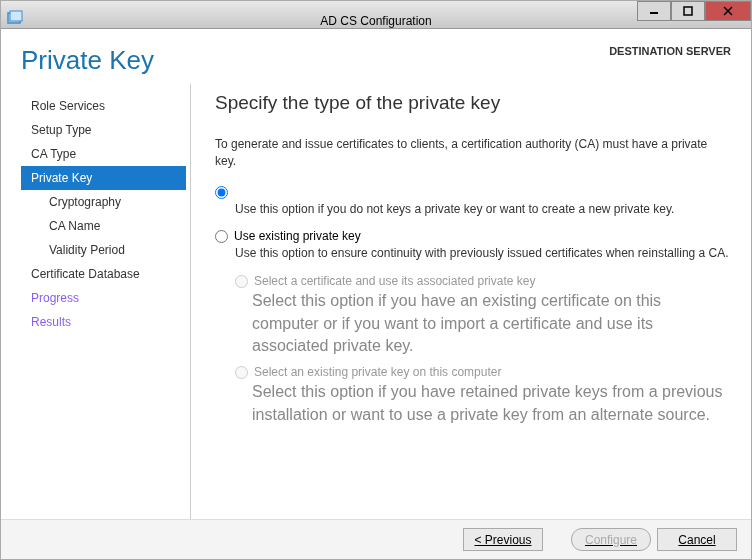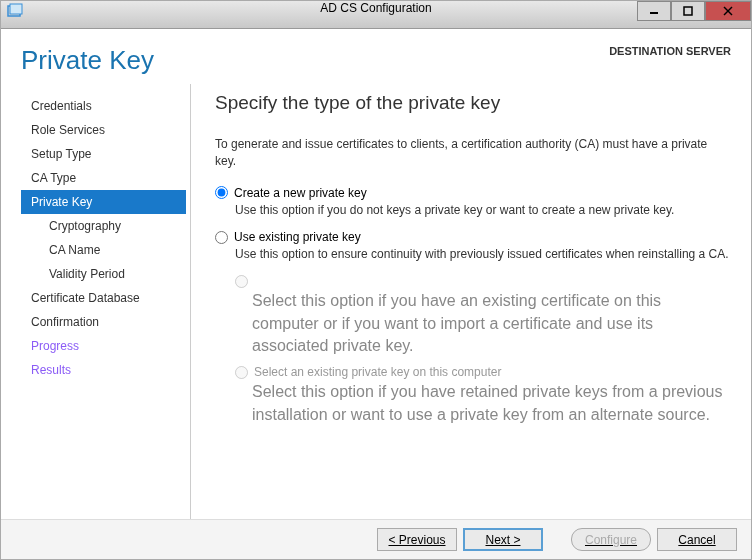--- a/index.html
+++ b/index.html
@@ -11,21 +11,21 @@
     width: 752px;
     height: 560px;
     overflow: hidden;
     border: 1px solid #aaa;
   }
   .titlebar {
     height: 28px;
     background: linear-gradient(#e8e8e8, #c8c8c8);
     border-bottom: 1px solid #999;
     display: flex;
-    align-items: flex-start;
+    align-items: flex-end;
     position: relative;
   }
   .titlebar .app-icon {
     width: 20px; height: 20px;
     margin-left: 4px;
     display: flex; align-items: center; justify-content: center;
   }
   .titlebar .title {
     position: absolute;
     left: 0; right: 0;
@@ -210,72 +210,69 @@
 <div class="body-area">
   <div class="header-row">
     <div class="page-title">Private Key</div>
     <div class="dest">
       <div class="label">DESTINATION SERVER</div>
     </div>
   </div>
 
   <div class="content-row">
     <div class="sidebar" id="sidebar">
-        <div class="nav-item">Credentials</div>
         <div class="nav-item">Role Services</div>
         <div class="nav-item">Setup Type</div>
         <div class="nav-item">CA Type</div>
         <div class="nav-item active">Private Key</div>
         <div class="nav-item sub">Cryptography</div>
         <div class="nav-item sub">CA Name</div>
         <div class="nav-item sub">Validity Period</div>
         <div class="nav-item">Certificate Database</div>
-        <div class="nav-item">Confirmation</div>
         <div class="nav-item disabled">Progress</div>
         <div class="nav-item disabled">Results</div>
       </div>
 
     <div class="main">
       <h2>Specify the type of the private key</h2>
       <div class="intro">To generate and issue certificates to clients, a certification authority (CA) must have a private key.</div>
 
       <div class="option-group">
         <div class="radio-row">
           <input type="radio" name="pk" checked="" style="">
-          <label>Create a new private key</label>
         </div>
         <div class="opt-desc">Use this option if you do not keys a private key or want to create a new private key.</div>
       </div>
 
       <div class="option-group">
         <div class="radio-row">
           <input type="radio" name="pk" style="">
           <label>Use existing private key</label>
         </div>
         <div class="opt-desc">Use this option to ensure continuity with previously issued certificates when reinstalling a CA.</div>
 
         <div class="sub-option">
           <div class="radio-row">
             <input type="radio" name="sub" disabled="" style="">
+            <label>Select a certificate and use its associated private key</label>
           </div>
           <div class="sub-desc">Select this option if you have an existing certificate on this computer or if you want to import a certificate and use its associated private key.</div>
         </div>
 
         <div class="sub-option">
           <div class="radio-row">
             <input type="radio" name="sub" disabled="" style="">
             <label>Select an existing private key on this computer</label>
           </div>
           <div class="sub-desc">Select this option if you have retained private keys from a previous installation or want to use a private key from an alternate source.</div>
         </div>
       </div>
 
     </div>
   </div>
 
   <div class="footer">
     <button>&lt; Previous</button>
-    <button class="primary">Next &gt;</button>
     <div class="gap"></div>
     <button disabled="">Configure</button>
     <button>Cancel</button>
   </div>
 </div>
 
 </body></html>

